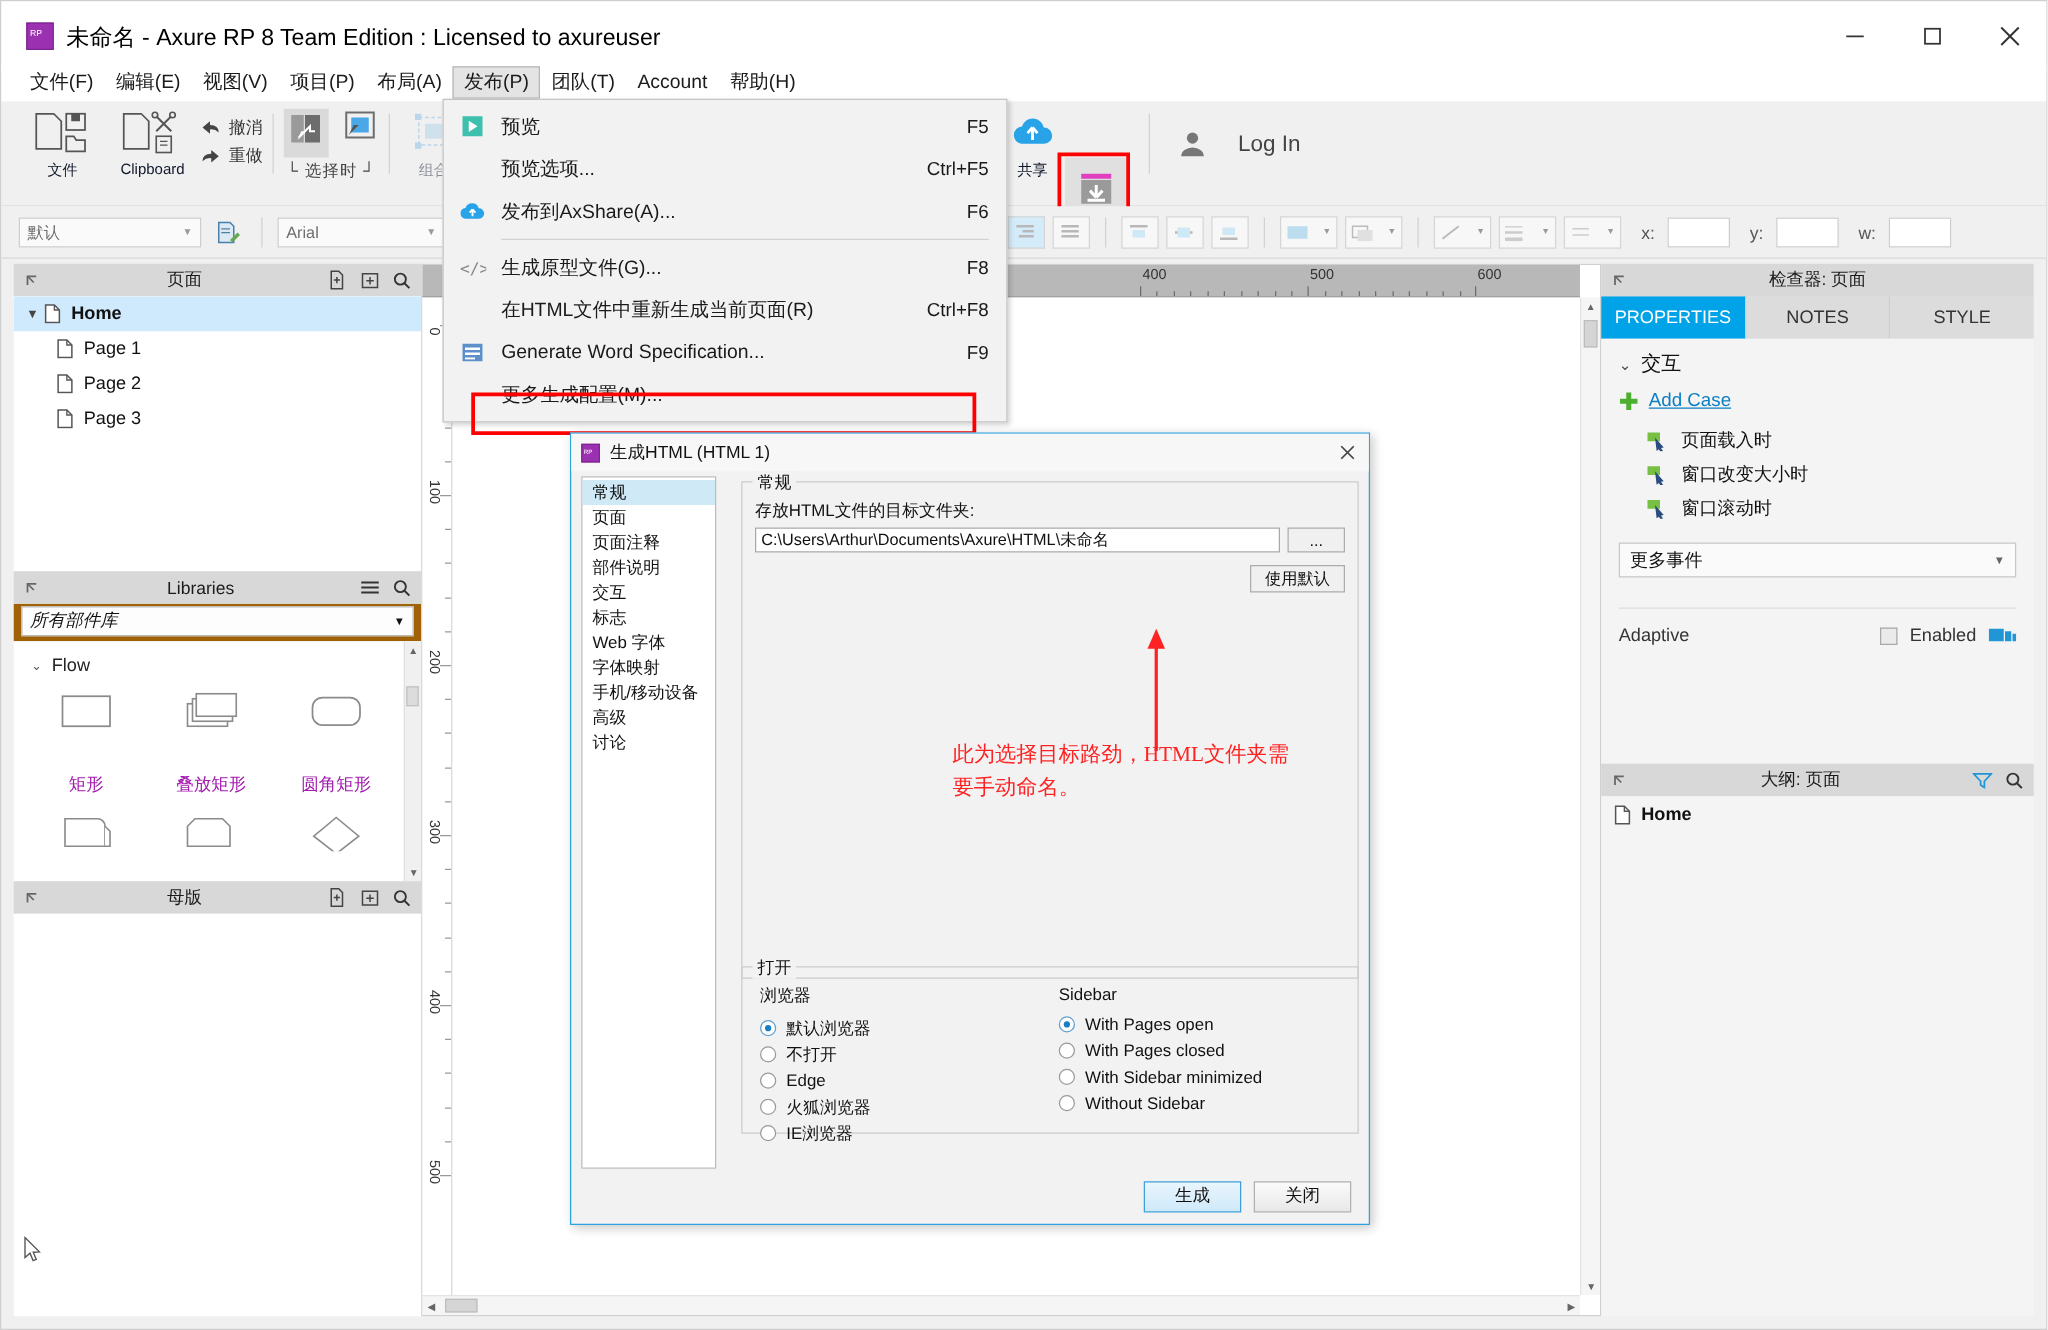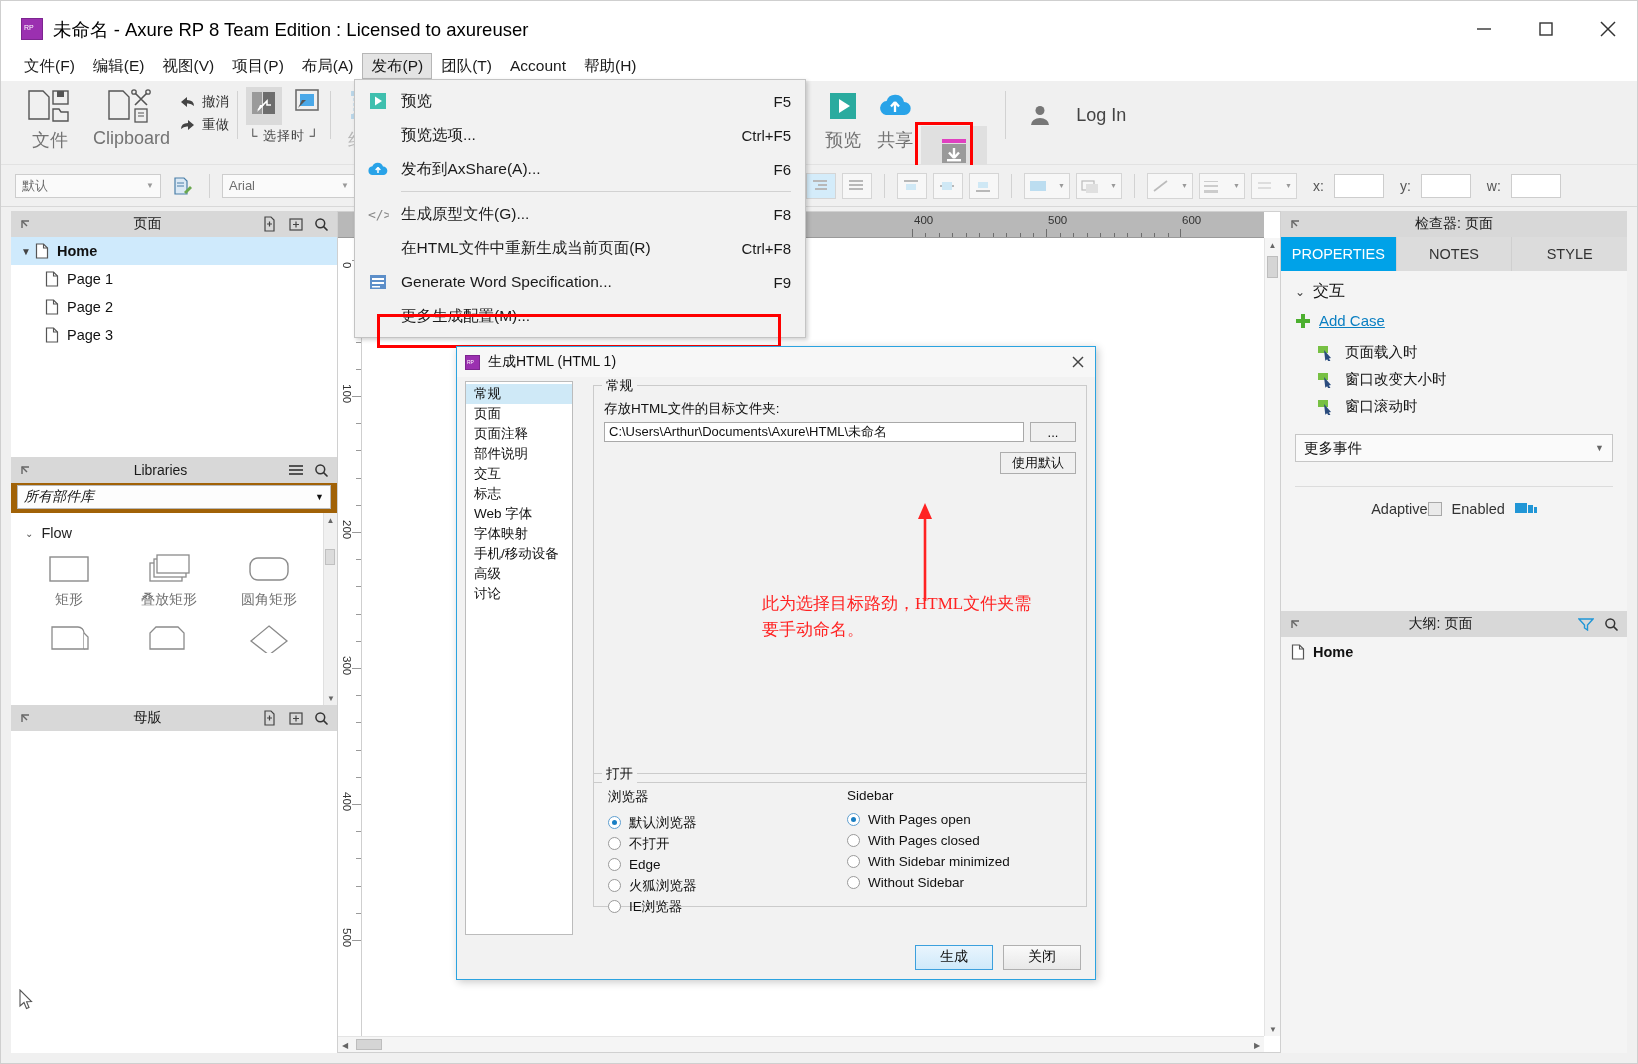--- a/index.html
+++ b/index.html
@@ -65,21 +65,21 @@
   .ribbon {
     position: absolute; left: 0; top: 80px; width: 1638px; height: 84px;
     background: #f0f0f0; border-bottom: 1px solid #e2e2e2;
   }
   .ribbon-inner { display: flex; align-items: flex-start; height: 84px; padding-left: 14px; }
   .rb-group { display: flex; align-items: flex-start; height: 84px; position: relative; }
   .rb-item {
     display: flex; flex-direction: column; align-items: center; justify-content: flex-start;
     padding: 6px 8px 0 8px; min-width: 48px; cursor: default;
   }
-  .rb-label { font-size: 18px; color: #737373; margin-top: 3px; white-space: nowrap; }
+  .rb-label { font-size: 12px; color: #0f172a; margin-top: 3px; white-space: nowrap; }
   .rb-sep { width: 1px; height: 48px; background: #d2d2d2; margin: 10px 8px 0 8px; }
   .rb-icon { height: 38px; display: flex; align-items: center; justify-content: center; }
   .undo-redo { display: flex; flex-direction: column; justify-content: center;
     padding-top: 12px; gap: 5px; }
   .undo-row { display: flex; align-items: center; gap: 6px; font-size: 13.5px; color: #333; }
   .sel-box {
     display: flex; flex-direction: column; align-items: center; padding-top: 6px;
   }
   .sel-icons { display: flex; gap: 10px; }
   .sel-caption { font-size: 13px; color: #444; margin-top: 2px; letter-spacing: 1px; }
@@ -153,21 +153,21 @@
     position: absolute; right: 0; top: 0; width: 14px; bottom: 0; background: #f0f0f0;
     border-left: 1px solid #e0e0e0;
   }
   .lib-thumb { position: absolute; right: 2px; top: 36px; width: 10px; height: 16px;
     background: #dcdcdc; border: 1px solid #c0c0c0; }
   .lib-group-hdr { display: flex; align-items: center; gap: 8px; padding: 12px 0 6px 14px;
     font-size: 14.5px; color: #222; }
   .lib-grid { display: flex; padding-left: 8px; }
   .lib-cell { width: 100px; display: flex; flex-direction: column; align-items: center; gap: 6px;
     padding-top: 6px; cursor: default; }
-  .lib-cell-label { font-size: 14px; color: #737373; }
+  .lib-cell-label { font-size: 14px; color: #a21caf; margin-top: 28px; }
 
   .masters-panel { flex: 1; display: flex; flex-direction: column; min-height: 0; }
 
   
   .canvas-wrap {
     position: absolute; left: 336px; top: 210px; right: 356px; bottom: 10px;
     background: #ffffff; border: 1px solid #d0d0d0;
   }
   .ruler-corner {
     position: absolute; left: 0; top: 0; width: 24px; height: 26px;
@@ -223,21 +223,21 @@
   .addcase-text { font-size: 15px; color: #0a7fc2; text-decoration: underline; cursor: pointer; }
   .evt-row { display: flex; align-items: center; gap: 10px; padding: 4px 0 4px 22px;
     font-size: 14.5px; color: #111; cursor: default; }
   .more-events {
     margin-top: 14px; height: 28px; background: #fafafa; border: 1px solid #c6c6c6;
     display: flex; align-items: center; justify-content: space-between;
     padding: 0 8px; font-size: 14.5px; color: #111;
   }
   .adaptive-row {
     margin-top: 24px; padding-top: 14px; border-top: 1px solid #dcdcdc;
-    display: flex; align-items: center; justify-content: center;
+    display: flex; align-items: center; justify-content: space-between;
     font-size: 14.5px; color: #333;
   }
   .adaptive-right { display: flex; align-items: center; gap: 10px; }
   .chk {
     width: 14px; height: 14px; border: 1px solid #a8a8a8; background: #eaeaea;
     display: inline-block;
   }
   .outline-panel { flex: 1; display: flex; flex-direction: column; min-height: 0; }
   .outline-row { display: flex; align-items: center; gap: 8px; padding: 7px 0 0 10px;
     font-size: 14.5px; color: #111; font-weight: bold; }

